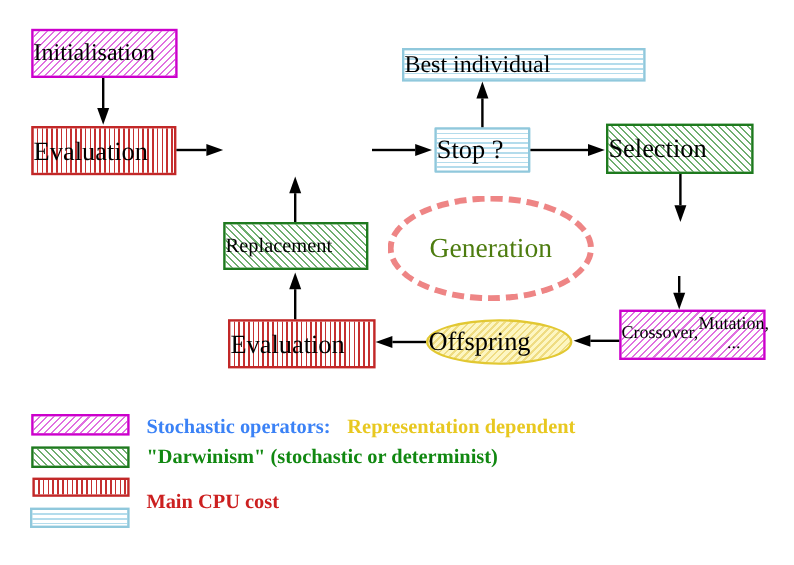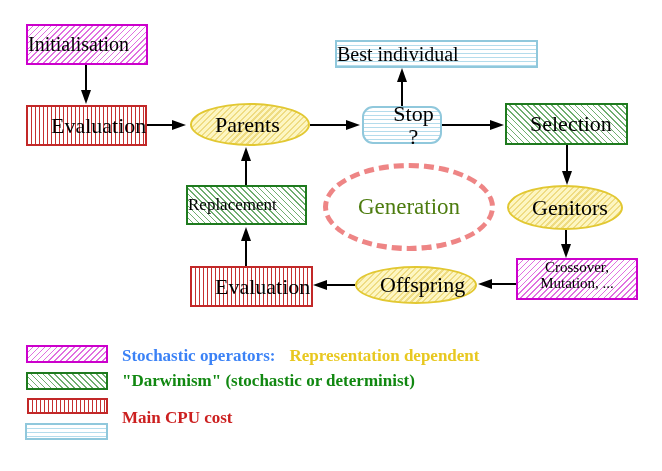--- a/index.html
+++ b/index.html
@@ -35,21 +35,21 @@
   }
   .box-cyan {
     border: 2px solid #90c8dc;
     background: repeating-linear-gradient(180deg, #ffffff 0 2.6px, #b4dcec 2.6px 4px);
   }
   .ellipse-yellow {
     border: 2px solid #e2c832;
     border-radius: 50%;
     background: repeating-linear-gradient(135deg, #fdf6c2 0 2.6px, #efdc82 2.6px 4.2px);
   }
-  .rounded { border-radius: 11px; }
+  .rounded { border-radius: 1px; }
   .generation-ellipse {
     position: absolute;
     border: 5px dashed #ee8585;
     border-radius: 50%;
     display: flex;
     align-items: center;
     justify-content: center;
     color: #4d7c0f;
     font-size: 23px;
   }
@@ -73,58 +73,52 @@
     font-size: 17px;
     font-weight: 700;
     white-space: nowrap;
   }
   .t-magenta { color: #3b82f6; }
   .t-gold { color: #e8c820; margin-left: 14px; }
   .t-green { color: #118811; }
   .t-red { color: #cc2020; margin-top: 22px; }
   .t-cyan { color: #8cc8e8; }
   .fs20 { font-size: 20px; }
-  .fs22 { font-size: 22px; padding-left: 23px; }
+  .fs22 { font-size: 22px; }
   .fs17 { font-size: 17px; }
   .fs15 { font-size: 15px; }
 </style>
 </head>
 <body>
 
 <div id="canvas">
 
   <div class="node box-magenta fs20" style="left:26px;top:24px;width:122px;height:41px;">
     <span>Initialisation</span>
   </div>
 
   <div class="node box-red fs22" style="left:26px;top:105px;width:121px;height:41px;">
     <span>Evaluation</span>
   </div>
 
-  <div class="node ellipse-yellow fs22" style="left:190px;top:103px;width:120px;height:43px;">
-    <span>Parents</span>
-  </div>
 
   <div class="node box-cyan rounded fs22" style="left:362px;top:106px;width:80px;height:38px;">
     <span>Stop ?</span>
   </div>
 
   <div class="node box-cyan fs20" style="left:290px;top:40px;width:203px;height:28px;margin-left:45px;">
     <span>Best individual</span>
   </div>
 
   <div class="node box-green fs22" style="left:505px;top:103px;width:123px;height:42px;">
     <span>Selection</span>
   </div>
 
-  <div class="node ellipse-yellow fs22" style="left:507px;top:185px;width:116px;height:45px;">
-    <span>Genitors</span>
-  </div>
-
-  <div class="node box-magenta fs15" style="left:516px;top:258px;width:122px;height:42px;flex-direction:column;">
+
+  <div class="node box-magenta fs15" style="left:516px;top:258px;width:122px;height:42px;flex-direction:row;">
     <span>Crossover,</span>
     <span>Mutation, ...</span>
   </div>
 
   <div class="node ellipse-yellow fs22" style="left:355px;top:266px;width:122px;height:38px;">
     <span>Offspring</span>
   </div>
 
   <div class="node box-red fs22" style="left:190px;top:266px;width:123px;height:41px;">
     <span>Evaluation</span>

